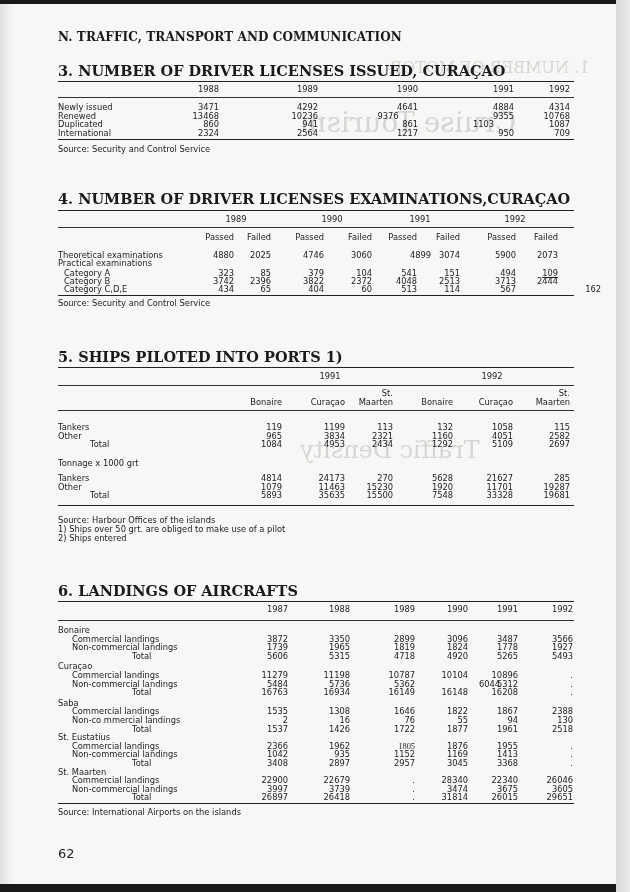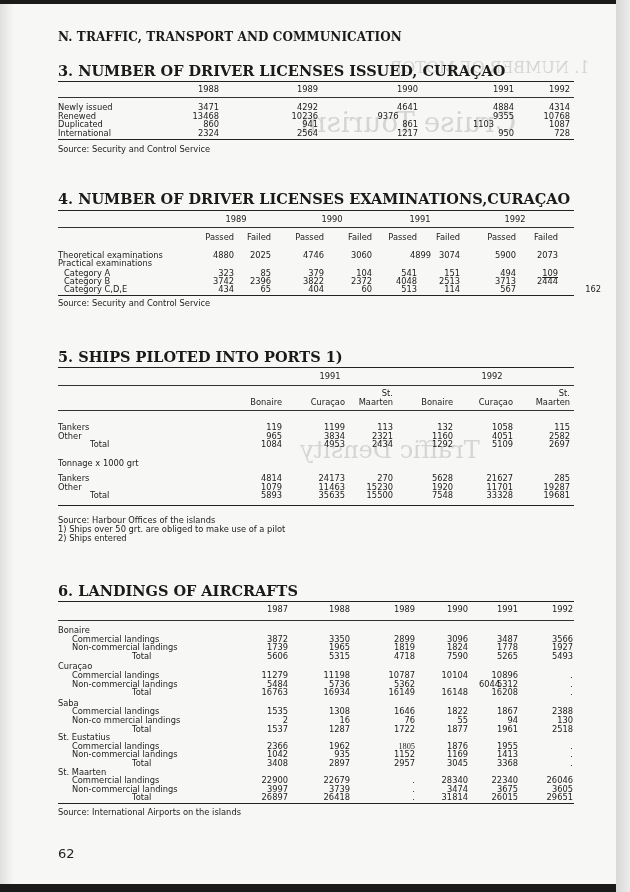--- a/index.html
+++ b/index.html
@@ -57,21 +57,21 @@
     <div class="num mono" style="top:120.2px;left:159px;width:60px;">860</div>
     <div class="num mono" style="top:120.2px;left:258px;width:60px;">941</div>
     <div class="num mono" style="top:120.2px;left:358px;width:60px;">861</div>
     <div class="num mono" style="top:120.2px;left:434px;width:60px;">1103</div>
     <div class="num mono" style="top:120.2px;left:510px;width:60px;">1087</div>
     <div class="lbl mono" style="top:128.8px;left:58px;">International</div>
     <div class="num mono" style="top:128.8px;left:159px;width:60px;">2324</div>
     <div class="num mono" style="top:128.8px;left:258px;width:60px;">2564</div>
     <div class="num mono" style="top:128.8px;left:358px;width:60px;">1217</div>
     <div class="num mono" style="top:128.8px;left:454px;width:60px;">950</div>
-    <div class="num mono" style="top:128.8px;left:510px;width:60px;">728</div>
+    <div class="num mono" style="top:128.8px;left:510px;width:60px;">709</div>
     <div class="rule thick" style="top:139px;left:58px;width:516px;"></div>
     <div class="lbl mono" style="top:145px;left:58px;">Source:  Security  and  Control  Service</div>
   </div>
 
 <div id="t4">
   <div class="sec-title serif" style="top:190px;">4. NUMBER OF DRIVER LICENSES EXAMINATIONS,CURAÇAO</div>
 <div class="rule thick" style="top:210px;left:58px;width:516px;"></div>
     <div class="ctr mono" style="top:215px;left:196px;width:80px;">1989</div>
     <div class="ctr mono" style="top:215px;left:292px;width:80px;">1990</div>
     <div class="ctr mono" style="top:215px;left:380px;width:80px;">1991</div>
@@ -212,21 +212,21 @@
     <div class="num mono" style="top:643.2px;left:228px;width:60px;">1739</div>
     <div class="num mono" style="top:643.2px;left:290px;width:60px;">1965</div>
     <div class="num mono" style="top:643.2px;left:355px;width:60px;">1819</div>
     <div class="num mono" style="top:643.2px;left:408px;width:60px;">1824</div>
     <div class="num mono" style="top:643.2px;left:458px;width:60px;">1778</div>
     <div class="num mono" style="top:643.2px;left:513px;width:60px;">1927</div>
     <div class="lbl mono" style="top:651.8000000000001px;left:132px;">Total</div>
     <div class="num mono" style="top:651.8000000000001px;left:228px;width:60px;">5606</div>
     <div class="num mono" style="top:651.8000000000001px;left:290px;width:60px;">5315</div>
     <div class="num mono" style="top:651.8000000000001px;left:355px;width:60px;">4718</div>
-    <div class="num mono" style="top:651.8000000000001px;left:408px;width:60px;">7590</div>
+    <div class="num mono" style="top:651.8000000000001px;left:408px;width:60px;">4920</div>
     <div class="num mono" style="top:651.8000000000001px;left:458px;width:60px;">5265</div>
     <div class="num mono" style="top:651.8000000000001px;left:513px;width:60px;">5493</div>
     <div class="lbl mono" style="top:662.4000000000001px;left:58px;">Curaçao</div>
     <div class="lbl mono" style="top:671.0000000000001px;left:72px;">Commercial  landings</div>
     <div class="num mono" style="top:671.0000000000001px;left:228px;width:60px;">11279</div>
     <div class="num mono" style="top:671.0000000000001px;left:290px;width:60px;">11198</div>
     <div class="num mono" style="top:671.0000000000001px;left:355px;width:60px;">10787</div>
     <div class="num mono" style="top:671.0000000000001px;left:408px;width:60px;">10104</div>
     <div class="num mono" style="top:671.0000000000001px;left:458px;width:60px;">10896</div>
     <div class="num mono" style="top:671.0000000000001px;left:513px;width:60px;">.</div>
@@ -254,21 +254,21 @@
     <div class="num mono" style="top:707.4000000000002px;left:513px;width:60px;">2388</div>
     <div class="lbl mono" style="top:716.0000000000002px;left:72px;">Non-co mmercial  landings</div>
     <div class="num mono" style="top:716.0000000000002px;left:228px;width:60px;">2</div>
     <div class="num mono" style="top:716.0000000000002px;left:290px;width:60px;">16</div>
     <div class="num mono" style="top:716.0000000000002px;left:355px;width:60px;">76</div>
     <div class="num mono" style="top:716.0000000000002px;left:408px;width:60px;">55</div>
     <div class="num mono" style="top:716.0000000000002px;left:458px;width:60px;">94</div>
     <div class="num mono" style="top:716.0000000000002px;left:513px;width:60px;">130</div>
     <div class="lbl mono" style="top:724.6000000000003px;left:132px;">Total</div>
     <div class="num mono" style="top:724.6000000000003px;left:228px;width:60px;">1537</div>
-    <div class="num mono" style="top:724.6000000000003px;left:290px;width:60px;">1287</div>
+    <div class="num mono" style="top:724.6000000000003px;left:290px;width:60px;">1426</div>
     <div class="num mono" style="top:724.6000000000003px;left:355px;width:60px;">1722</div>
     <div class="num mono" style="top:724.6000000000003px;left:408px;width:60px;">1877</div>
     <div class="num mono" style="top:724.6000000000003px;left:458px;width:60px;">1961</div>
     <div class="num mono" style="top:724.6000000000003px;left:513px;width:60px;">2518</div>
     <div class="lbl mono" style="top:733.2000000000003px;left:58px;">St.  Eustatius</div>
     <div class="lbl mono" style="top:741.8000000000003px;left:72px;">Commercial  landings</div>
     <div class="num mono" style="top:741.8000000000003px;left:228px;width:60px;">2366</div>
     <div class="num mono" style="top:741.8000000000003px;left:290px;width:60px;">1962</div>
     <div class="num mono" style="top:741.8000000000003px;left:355px;width:60px;font-family:Liberation Serif, serif;">1805</div>
     <div class="num mono" style="top:741.8000000000003px;left:408px;width:60px;">1876</div>

